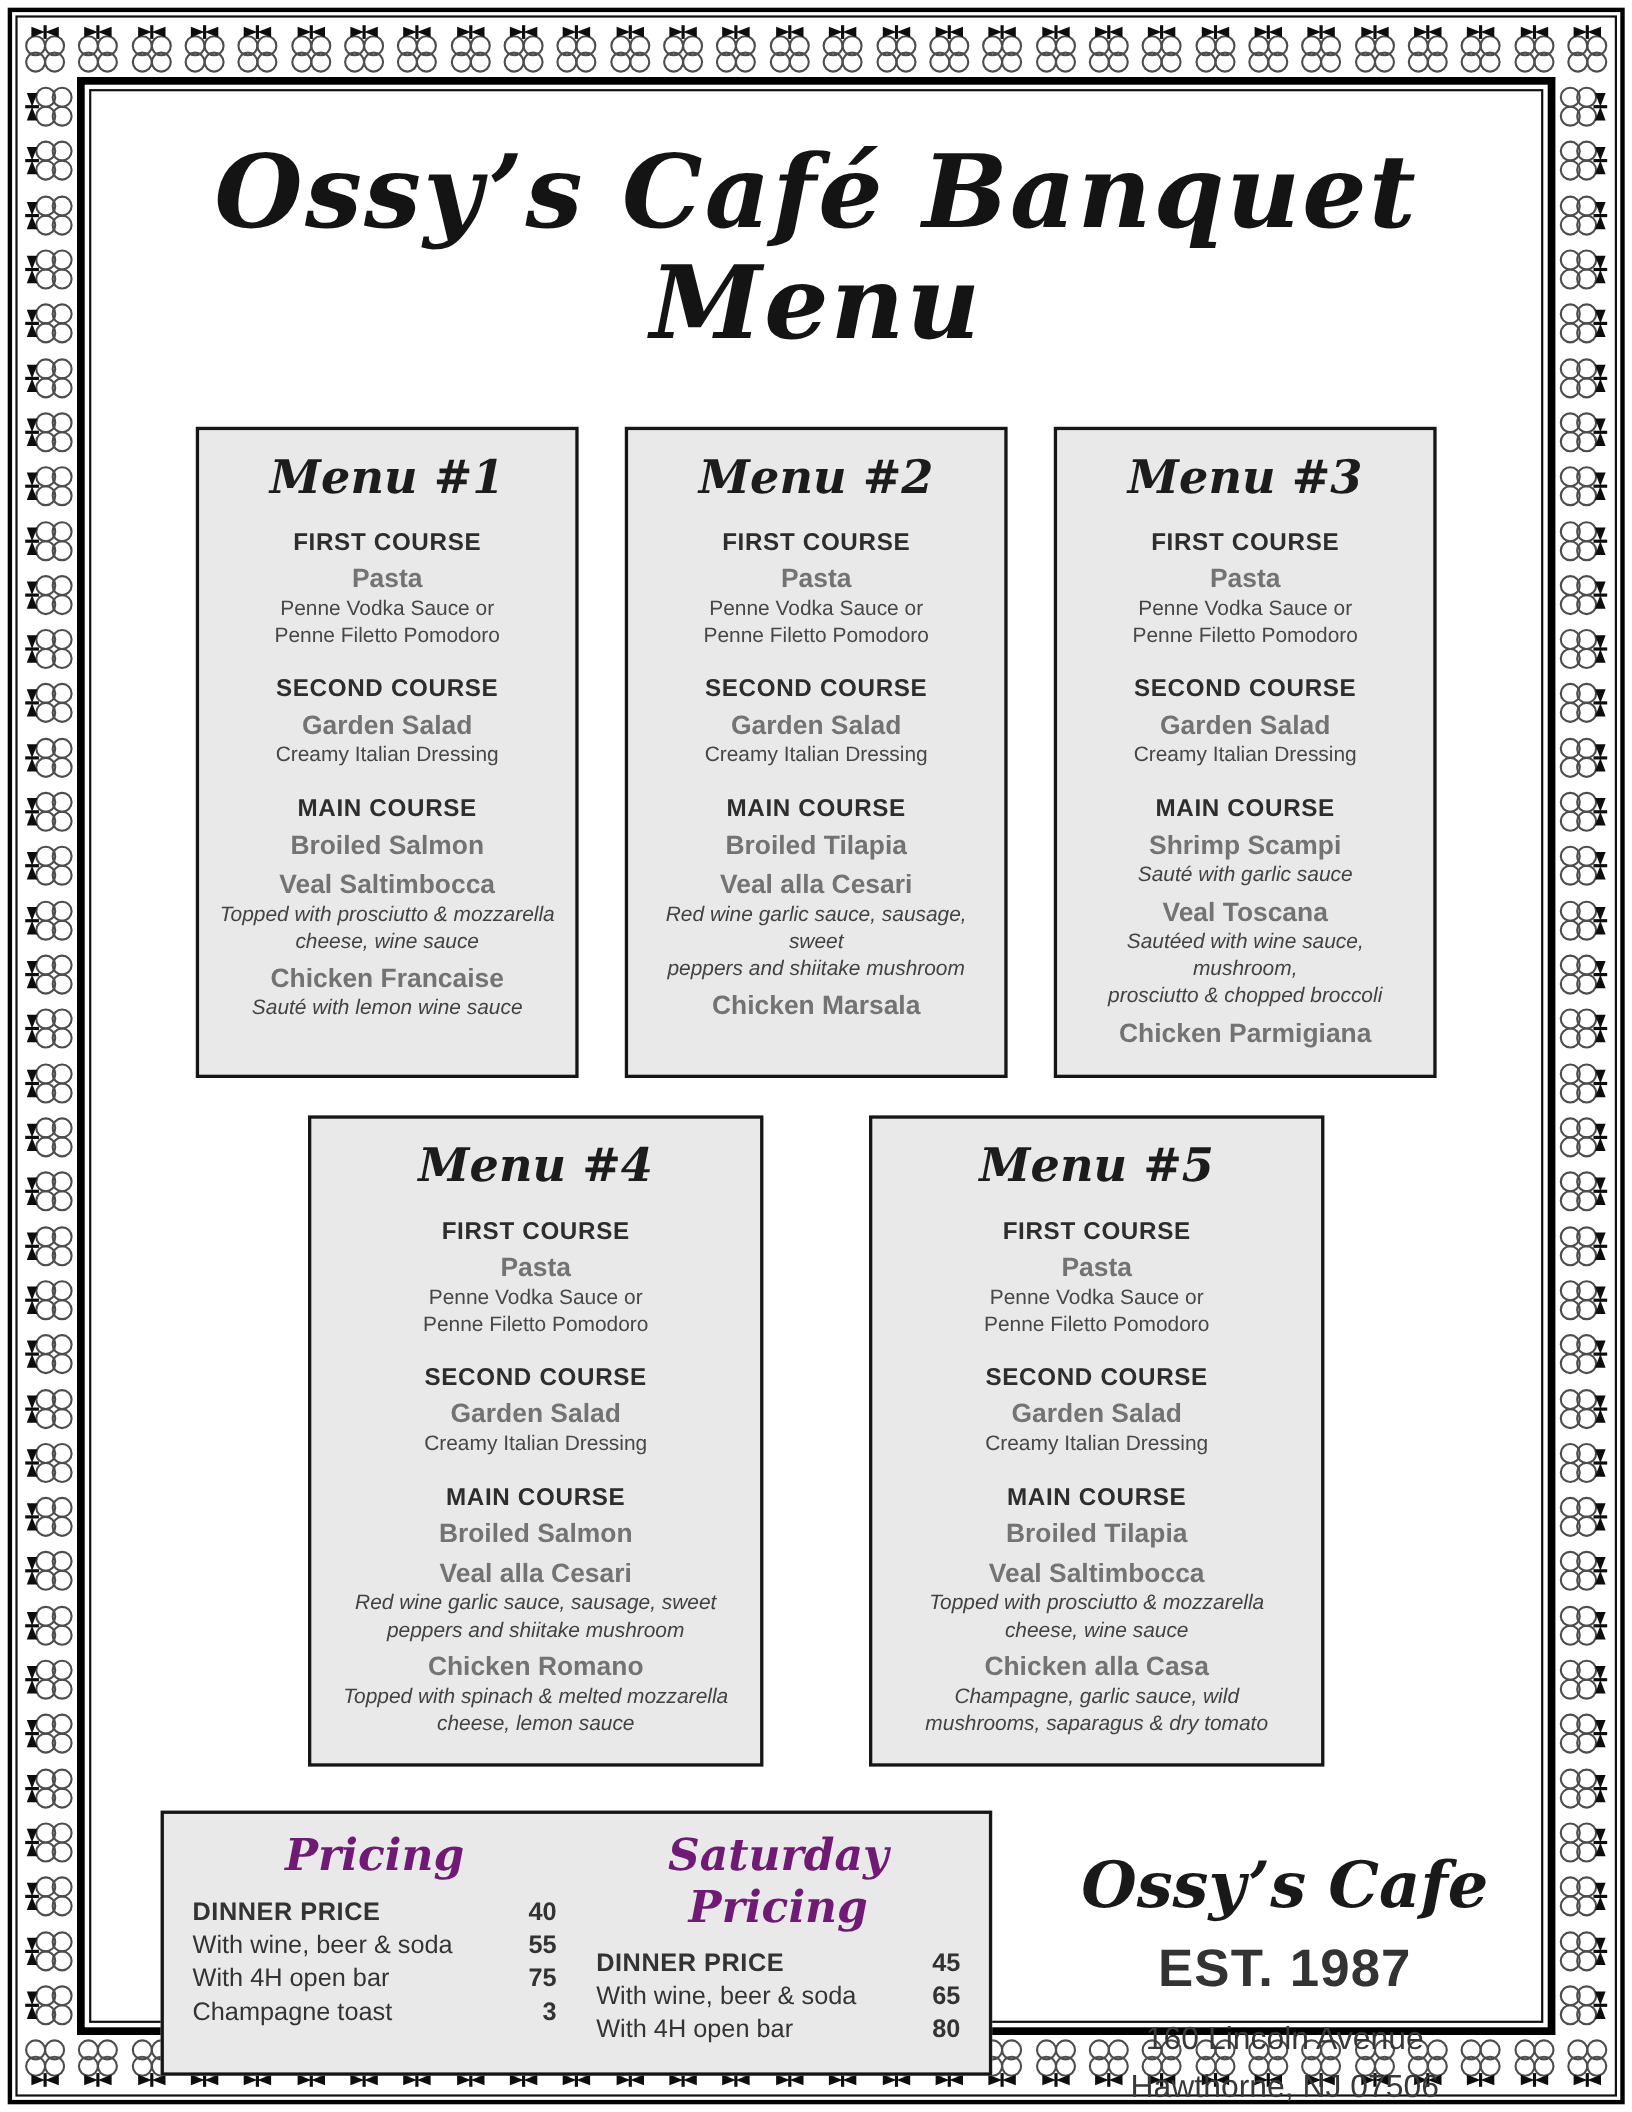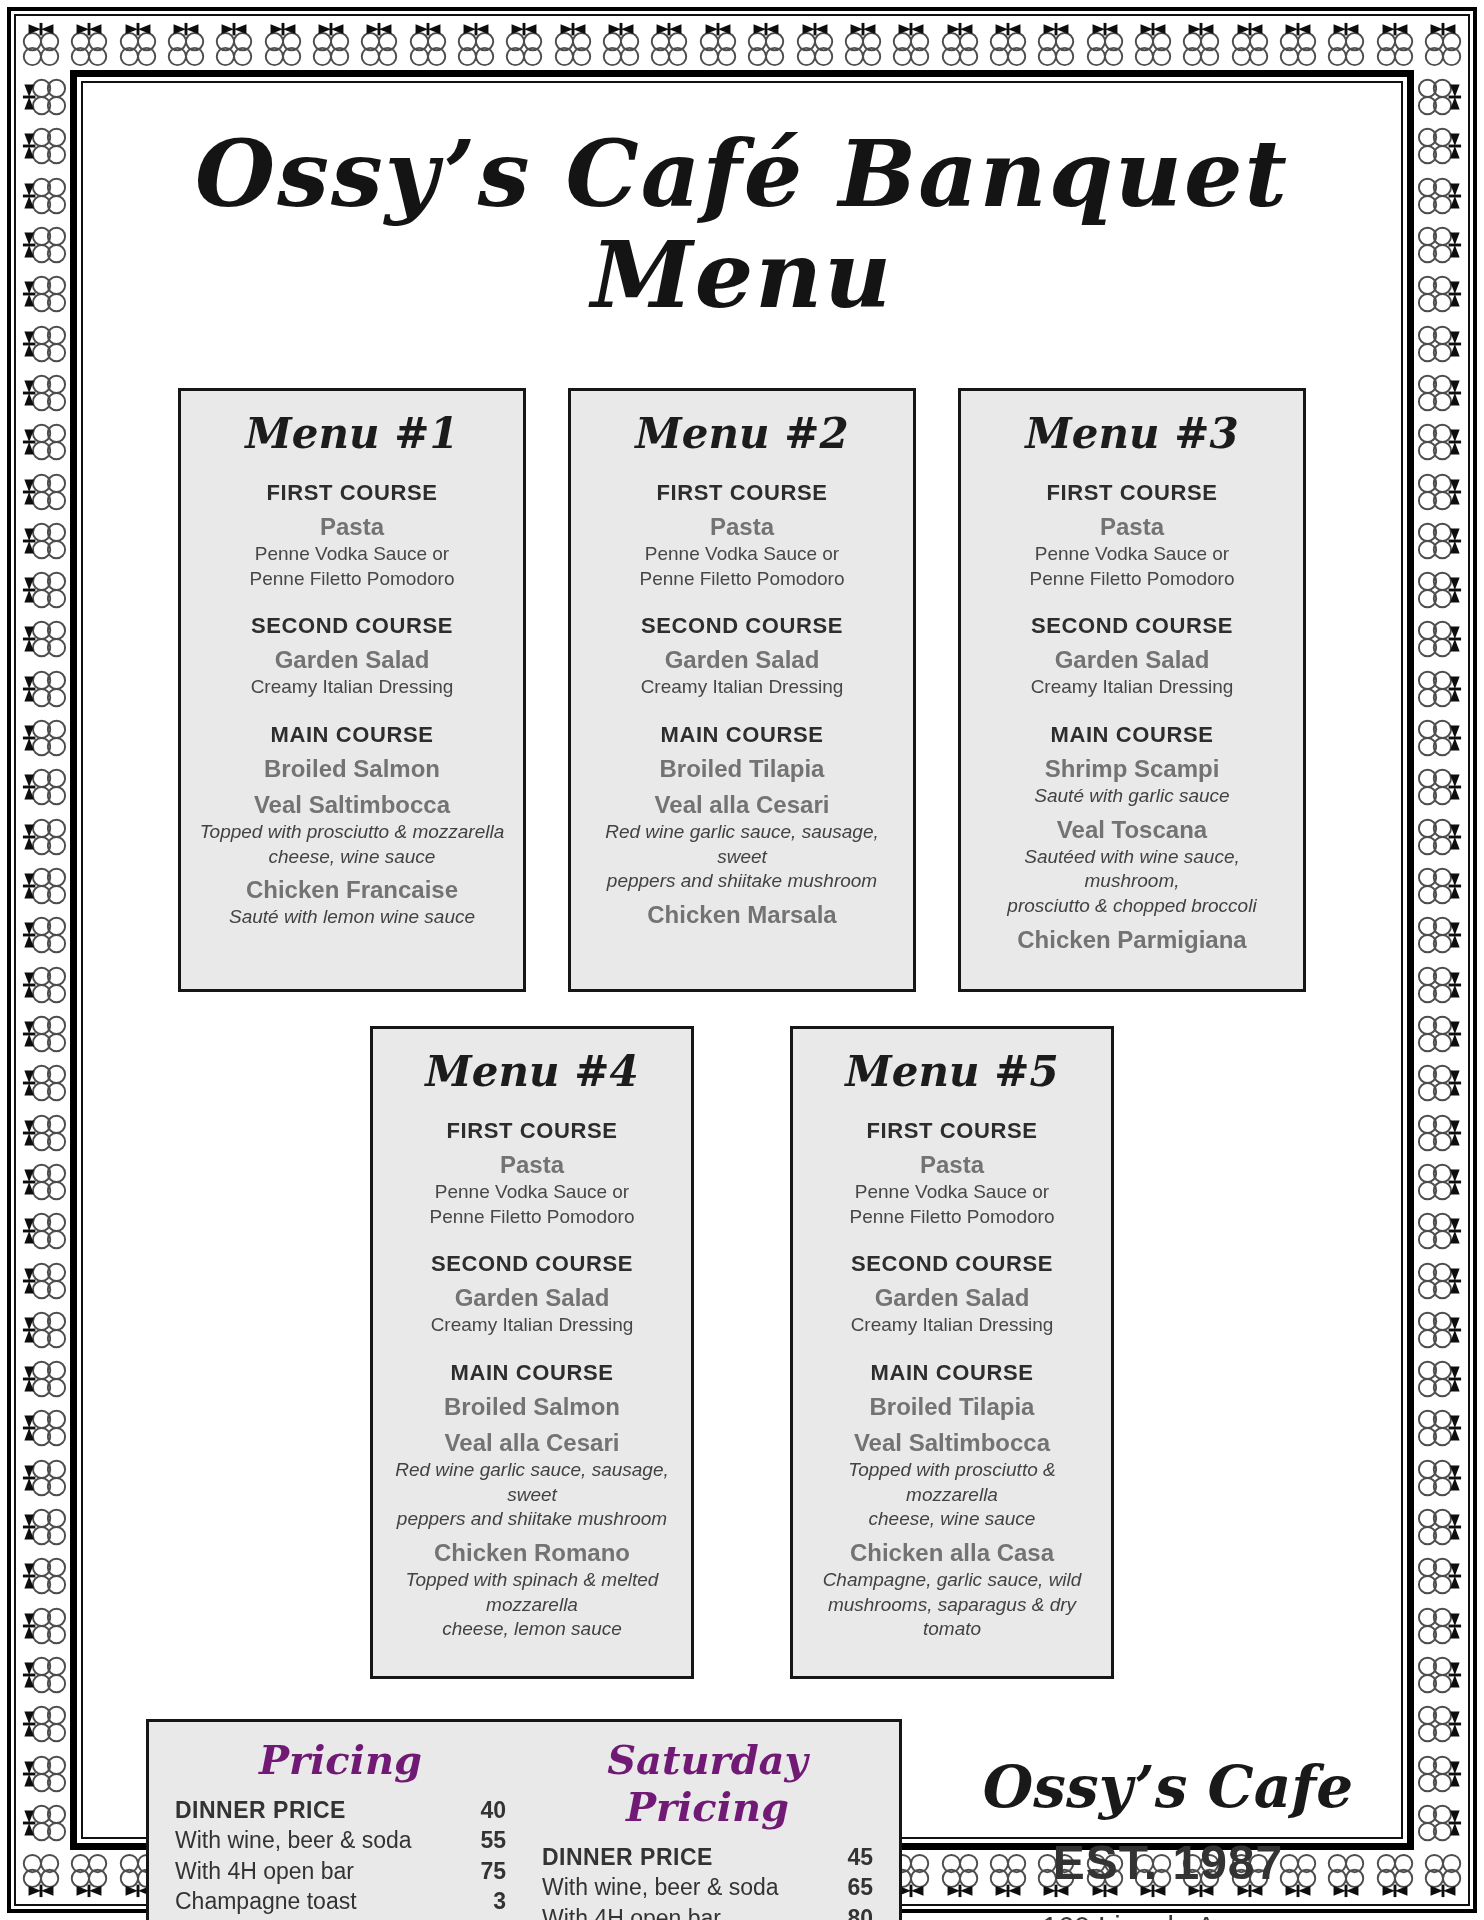--- a/index.html
+++ b/index.html
@@ -36,23 +36,23 @@
     text-align:center; font-size:92px; line-height:1.1;
     color:#141414; margin-top:40px; letter-spacing:2px;
   }
 
   .menu-row { display:flex; justify-content:center; }
   .row-1 { gap:42px; margin-top:40px; }
   .row-2 { gap:96px; margin-top:34px; }
 
   .menu-box {
     background:#e9e9e9; border:3px solid #161616; box-sizing:border-box;
-    width:348px; padding:18px 14px 34px; text-align:center;
+    width:348px; padding:18px 14px 22px; text-align:center;
   }
-  .row-2 .menu-box { width:324px; }
+  .row-2 .menu-box { width:414px; }
 
   .menu-name { font-size:42px; color:#1c1c1c; }
   .course-section { margin-top:22px; }
   .course-section:first-of-type { margin-top:14px; }
   .course-heading {
     font-size:22px; font-weight:bold; letter-spacing:0.6px;
     color:#2d2d2d; margin-bottom:5px;
   }
   .item-name { font-size:24px; font-weight:bold; color:#737373; margin-top:6px; line-height:1.25; }
   .item-desc { font-size:19px; color:#474747; line-height:1.3; white-space:pre-line; }

